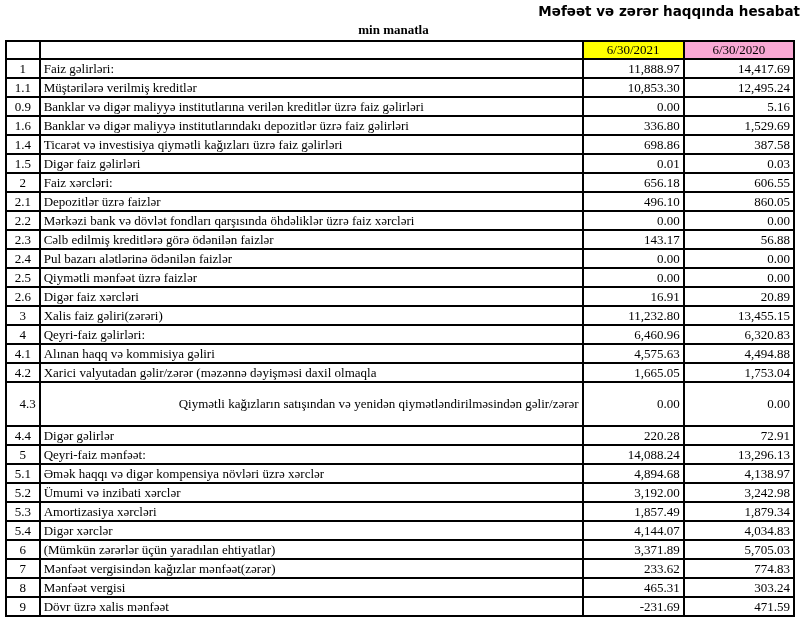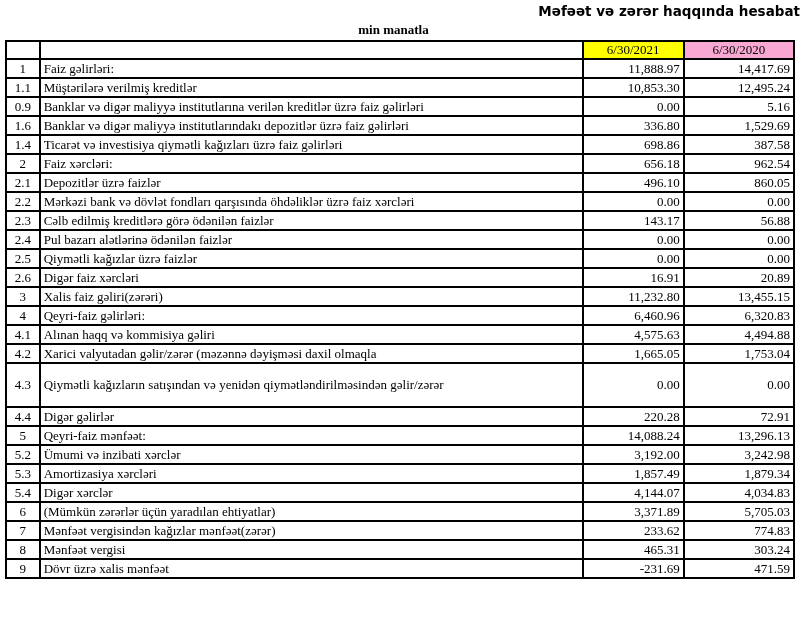--- a/index.html
+++ b/index.html
@@ -44,21 +44,21 @@
     border: 2px solid #000000;
     font-size: 13px;
     font-weight: normal;
     padding: 0 3px;
     vertical-align: middle;
     overflow: hidden;
     white-space: nowrap;
   }
   table.stmt thead th { height: 14px; }
   table.stmt tbody td { height: 17px; }
-  table.stmt tbody tr.tall td { height: 42px; white-space: normal; }
+  table.stmt tbody tr.tall td { height: 42px; white-space: normal; text-align: right; }
   .c-no    { width: 33px; }
   .c-label { width: 532px; }
   .c-val1  { width: 99px; }
   .c-val2  { width: 108px; }
   td.no    { text-align: center; }
   td.label { text-align: left; }
   td.num   { text-align: right; }
   th.date  {
     text-align: center;
     font-weight: bold;
@@ -114,24 +114,30 @@
           <td class="num">336.80</td>
           <td class="num">1,529.69</td>
         </tr>
         <tr>
           <td class="no">1.4</td>
           <td class="label">Ticarət və investisiya qiymətli kağızları üzrə faiz gəlirləri</td>
           <td class="num">698.86</td>
           <td class="num">387.58</td>
         </tr>
         <tr>
+          <td class="no">1.5</td>
+          <td class="label">Digər faiz gəlirləri</td>
+          <td class="num">0.01</td>
+          <td class="num">0.03</td>
+        </tr>
+        <tr>
           <td class="no b">2</td>
           <td class="label b">Faiz xərcləri:</td>
           <td class="num b">656.18</td>
-          <td class="num b">962.54</td>
+          <td class="num b">606.55</td>
         </tr>
         <tr>
           <td class="no">2.1</td>
           <td class="label">Depozitlər üzrə faizlər</td>
           <td class="num">496.10</td>
           <td class="num">860.05</td>
         </tr>
         <tr>
           <td class="no">2.2</td>
           <td class="label">Mərkəzi bank və dövlət fondları qarşısında öhdəliklər üzrə faiz xərcləri</td>
@@ -145,21 +151,21 @@
           <td class="num">56.88</td>
         </tr>
         <tr>
           <td class="no">2.4</td>
           <td class="label">Pul bazarı alətlərinə ödənilən faizlər</td>
           <td class="num">0.00</td>
           <td class="num">0.00</td>
         </tr>
         <tr>
           <td class="no">2.5</td>
-          <td class="label">Qiymətli kağızlar üzrə faizlər</td>
+          <td class="label">Qiymətli mənfəət üzrə faizlər</td>
           <td class="num">0.00</td>
           <td class="num">0.00</td>
         </tr>
         <tr>
           <td class="no">2.6</td>
           <td class="label">Digər faiz xərcləri</td>
           <td class="num">16.91</td>
           <td class="num">20.89</td>
         </tr>
         <tr>
@@ -198,20 +204,26 @@
           <td class="num">220.28</td>
           <td class="num">72.91</td>
         </tr>
         <tr>
           <td class="no b">5</td>
           <td class="label b">Qeyri-faiz mənfəət:</td>
           <td class="num b">14,088.24</td>
           <td class="num b">13,296.13</td>
         </tr>
         <tr>
+          <td class="no">5.1</td>
+          <td class="label">Əmək haqqı və digər kompensiya növləri üzrə xərclər</td>
+          <td class="num">4,894.68</td>
+          <td class="num">4,138.97</td>
+        </tr>
+        <tr>
           <td class="no">5.2</td>
           <td class="label">Ümumi və inzibati xərclər</td>
           <td class="num">3,192.00</td>
           <td class="num">3,242.98</td>
         </tr>
         <tr>
           <td class="no">5.3</td>
           <td class="label">Amortizasiya xərcləri</td>
           <td class="num">1,857.49</td>
           <td class="num">1,879.34</td>

